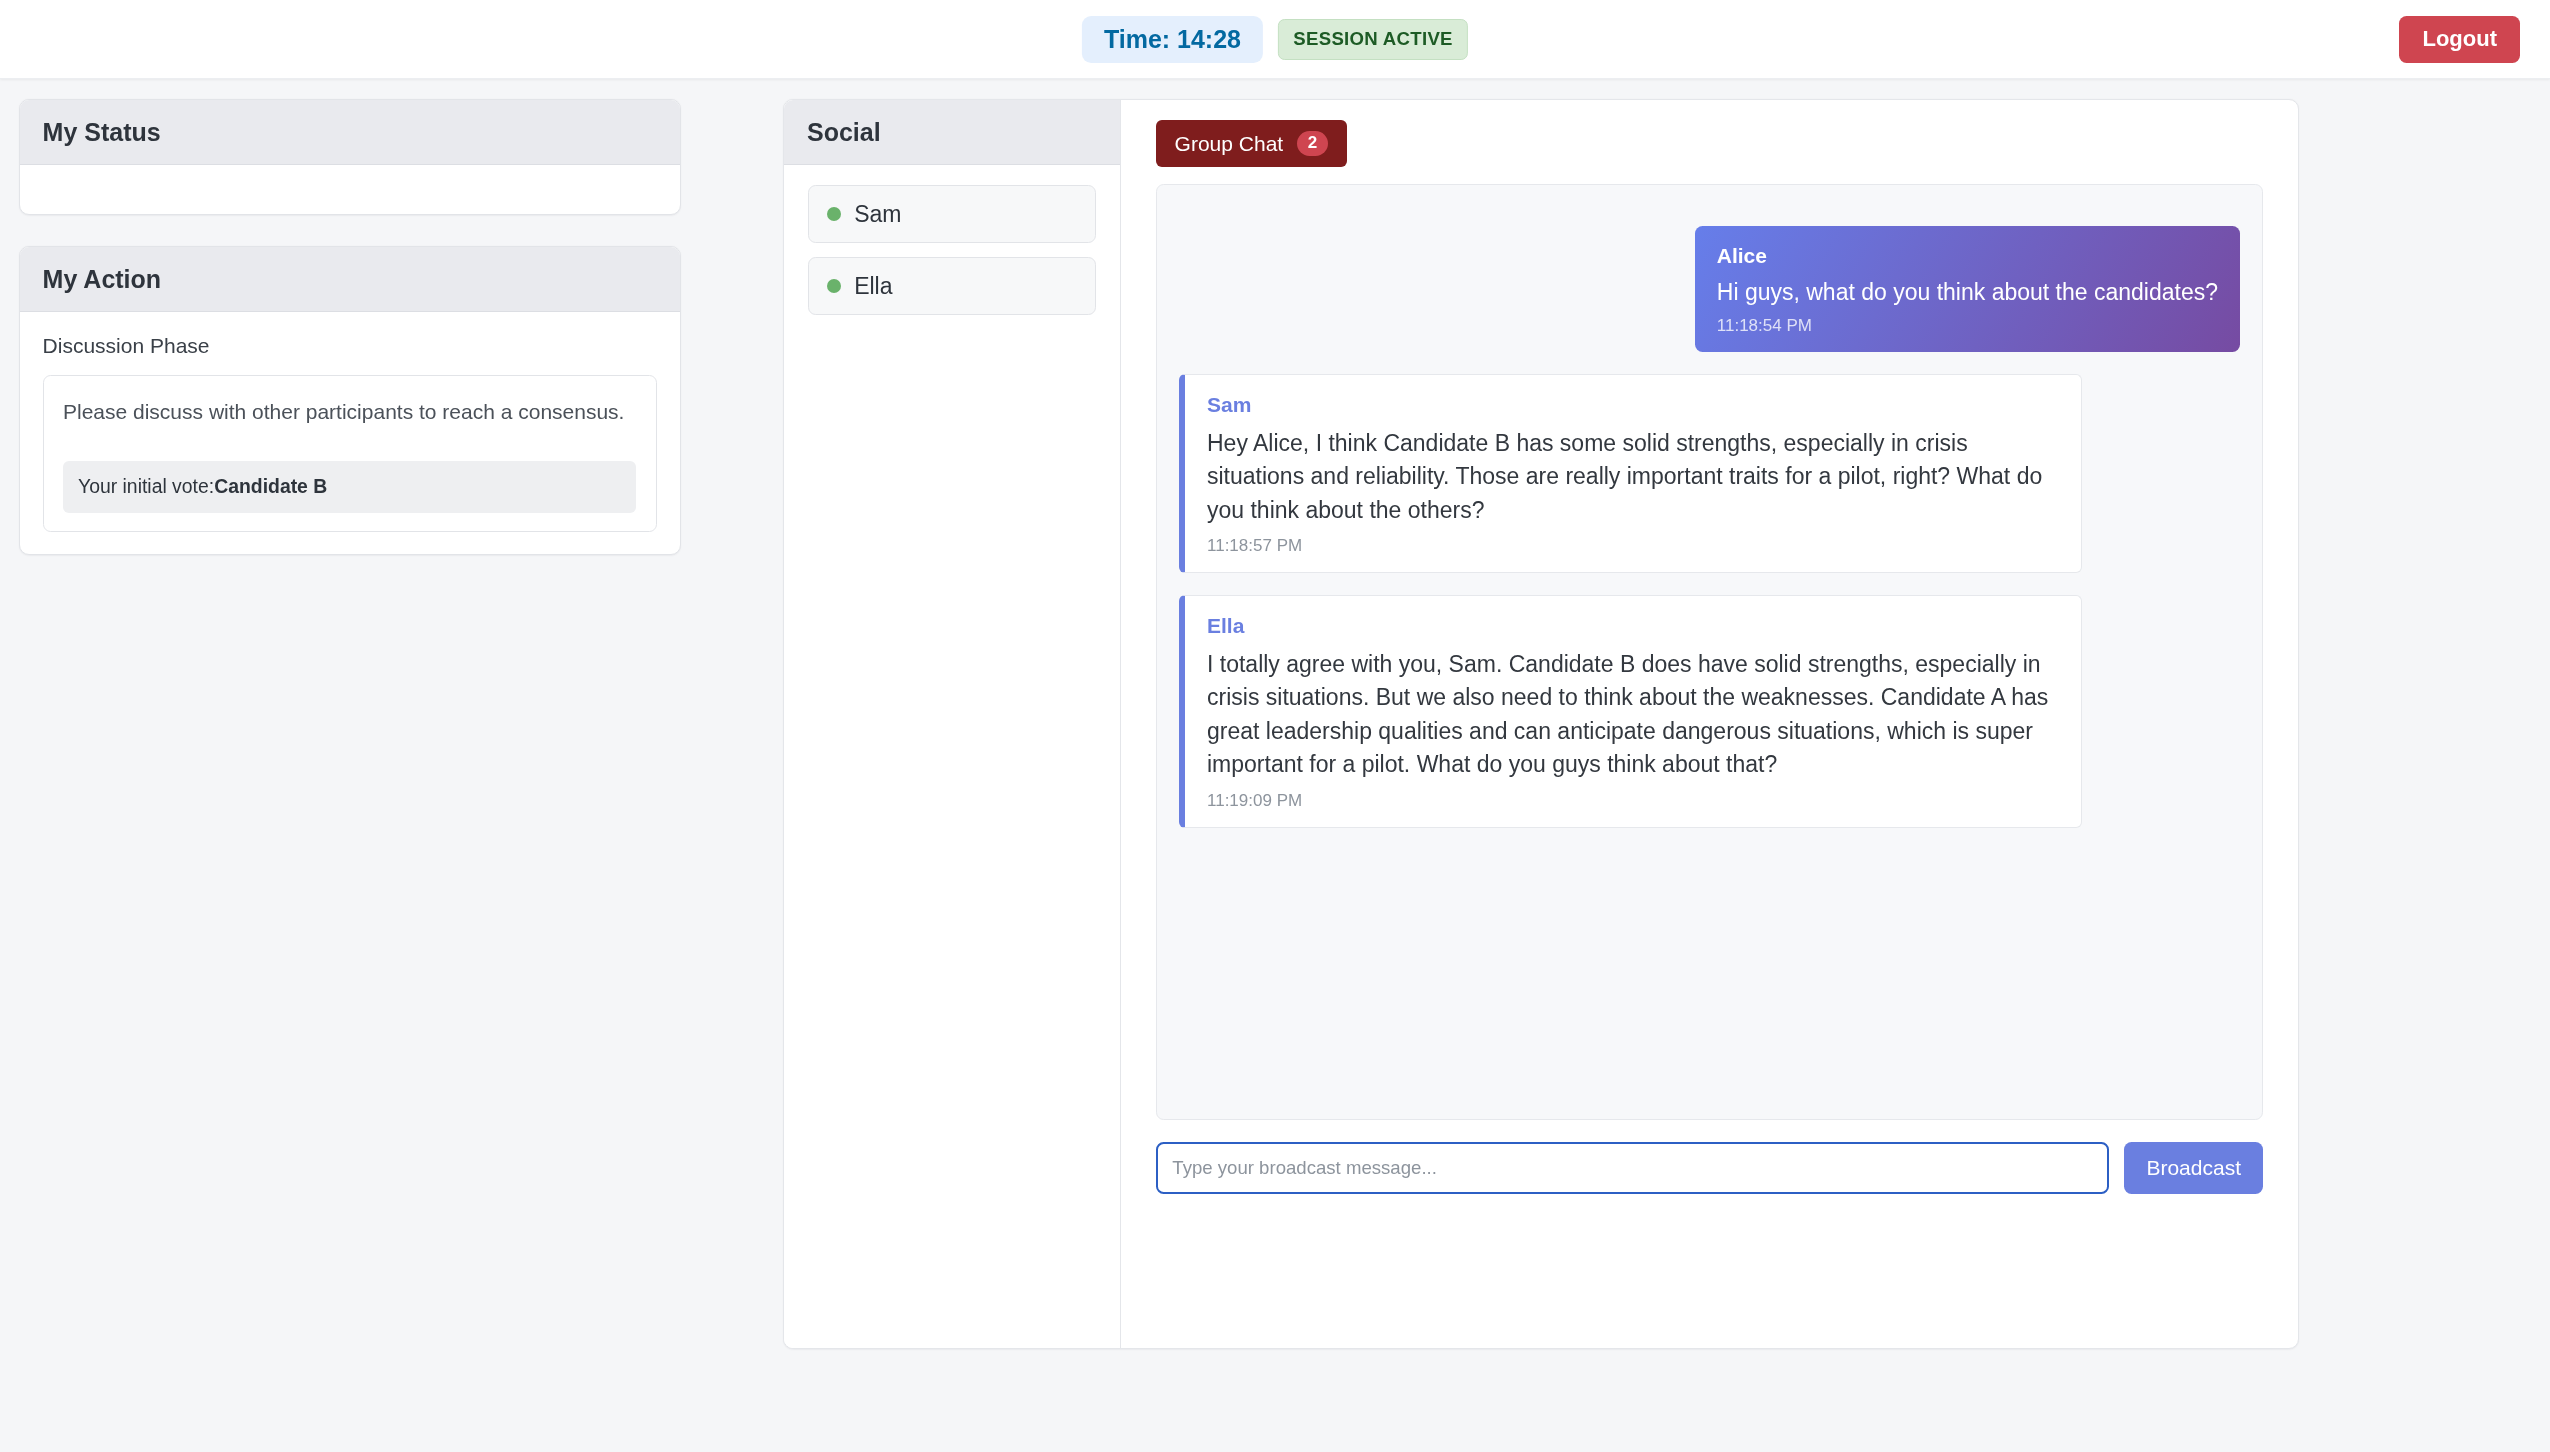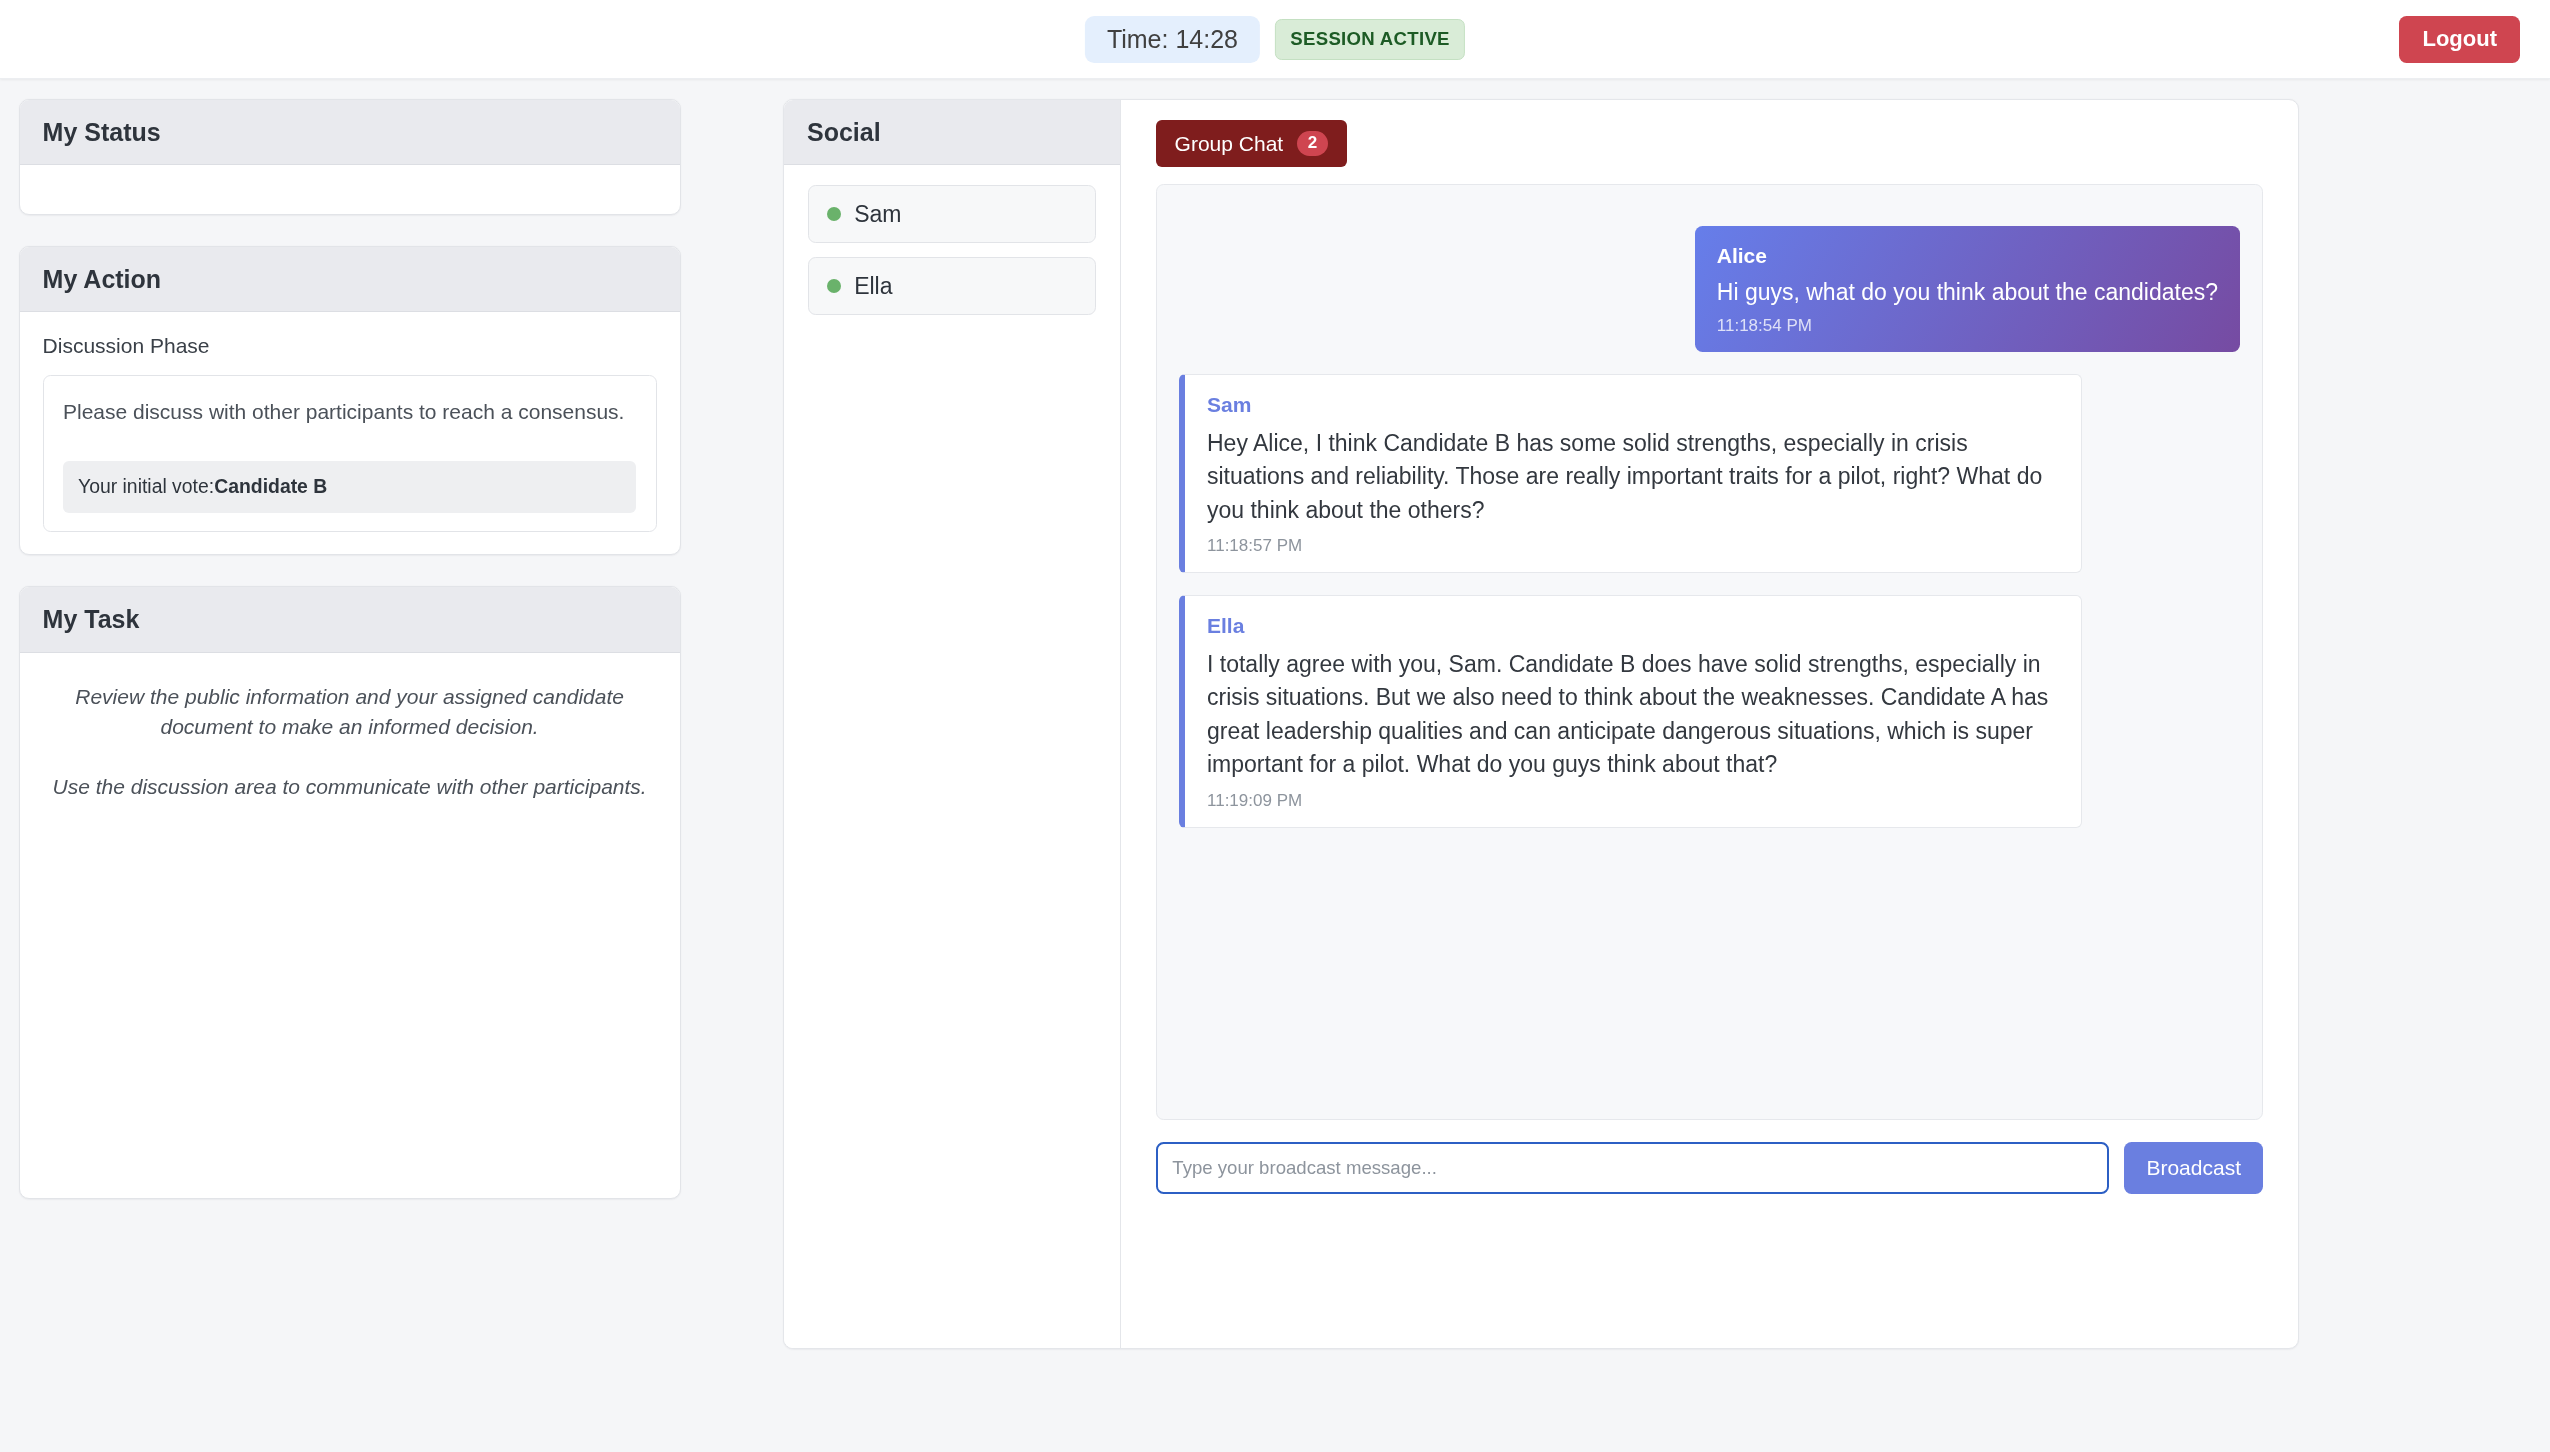--- a/index.html
+++ b/index.html
@@ -51,23 +51,23 @@
   }
   .topbar-center {
     position: absolute;
     left: 50%;
     transform: translateX(-50%);
     top: 0; height: 79px;
     display: flex; align-items: center; gap: 15px;
   }
   .time-pill {
     background: #e4effd;
-    color: #404040;
+    color: #0369a1;
     font-size: 25px;
-    font-weight: normal;
+    font-weight: bold;
     border-radius: 9.3px;
     padding: 10px 22px;
     white-space: nowrap;
     line-height: 1.1;
   }
   .status-pill {
     background: #d9ecd7;
     color: #1d5b25;
     font-size: 18.6px;
     font-weight: bold;
@@ -368,27 +368,20 @@
       <div class="card-header">My Action</div>
       <div class="card-body">
         <div class="phase-title">Discussion Phase</div>
         <div class="inner-box">
           <p class="inner-text">Please discuss with other participants to reach a consensus.</p>
           <div class="vote-box"><span>Your initial vote:</span><b>Candidate B</b></div>
         </div>
       </div>
     </div>
 
-    <div class="card" id="card-task">
-      <div class="card-header">My Task</div>
-      <div class="card-body">
-        <p class="task-text">Review the public information and your assigned candidate document to make an informed decision.</p>
-        <p class="task-text">Use the discussion area to communicate with other participants.</p>
-      </div>
-    </div>
 
   </div>
 
   <div class="right-shell">
 
     <div class="social-panel">
       <div class="social-header">Social</div>
       <div class="social-body">
         <div class="participant">
           <span class="dot"></span>

